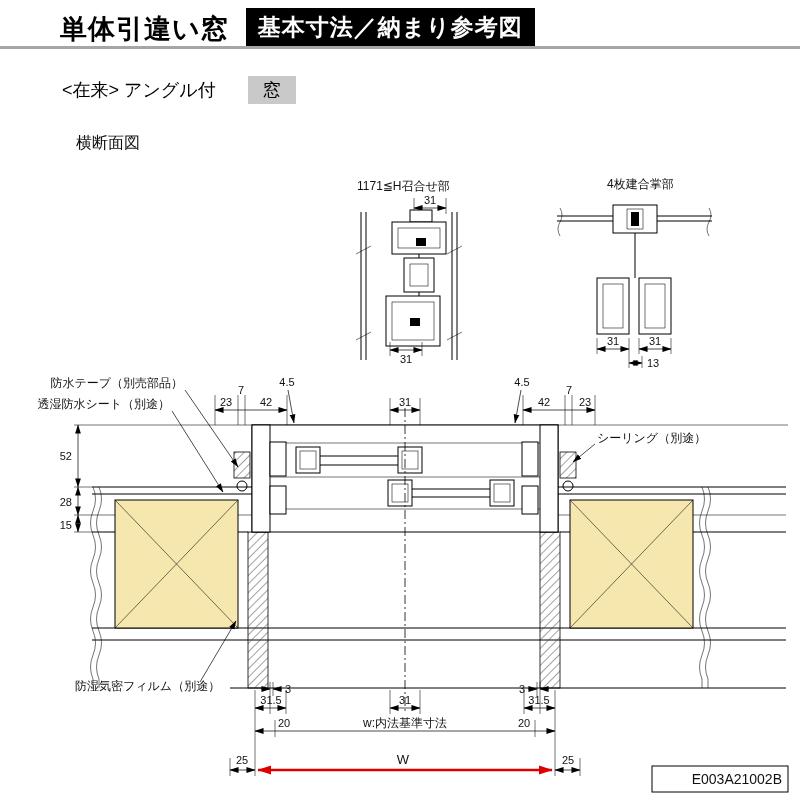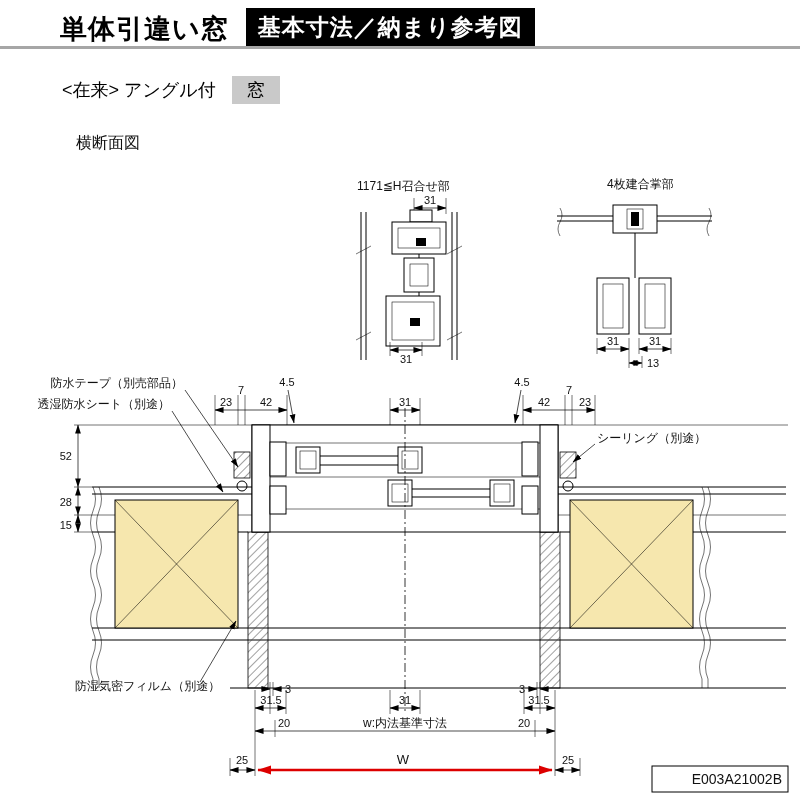--- a/index.html
+++ b/index.html
@@ -2,21 +2,21 @@
 <html><head>
 <meta charset="utf-8">
 <style>
   html,body{margin:0;padding:0;background:#fff;}
   .page{position:relative;width:800px;height:800px;background:#fff;overflow:hidden;
         font-family:"Liberation Sans","DejaVu Sans",sans-serif;}
   .title-row{position:absolute;left:60px;top:8px;display:flex;align-items:flex-end;gap:17px;}
   .title-main{font-size:27px;font-weight:bold;color:#000;letter-spacing:1px;}
   .title-sub{font-size:23px;font-weight:bold;color:#fff;background:#000;padding:4px 12px;letter-spacing:1px;}
   .divider{position:absolute;left:0;top:46px;width:800px;height:3px;background:#a6a6a6;}
-  .subtitle-row{position:absolute;left:62px;top:76px;display:flex;align-items:center;gap:16px;
+  .subtitle-row{position:absolute;left:62px;top:76px;display:flex;align-items:center;gap:32px;
                 font-size:18px;color:#000;}
   .subtitle-badge{background:#c9c9c9;padding:2px 15px;}
   svg{position:absolute;left:0;top:0;}
   svg text{font-family:"Liberation Sans","DejaVu Sans",sans-serif;fill:#111;}
   .tm{text-anchor:middle;}
   .te{text-anchor:end;}
   .ln{stroke:#000;stroke-width:1;fill:none;}
   .lnf{stroke:#000;stroke-width:1;fill:#fff;}
   .thin{stroke:#000;stroke-width:0.55;fill:none;}
   .dim{stroke:#000;stroke-width:0.7;fill:none;}

